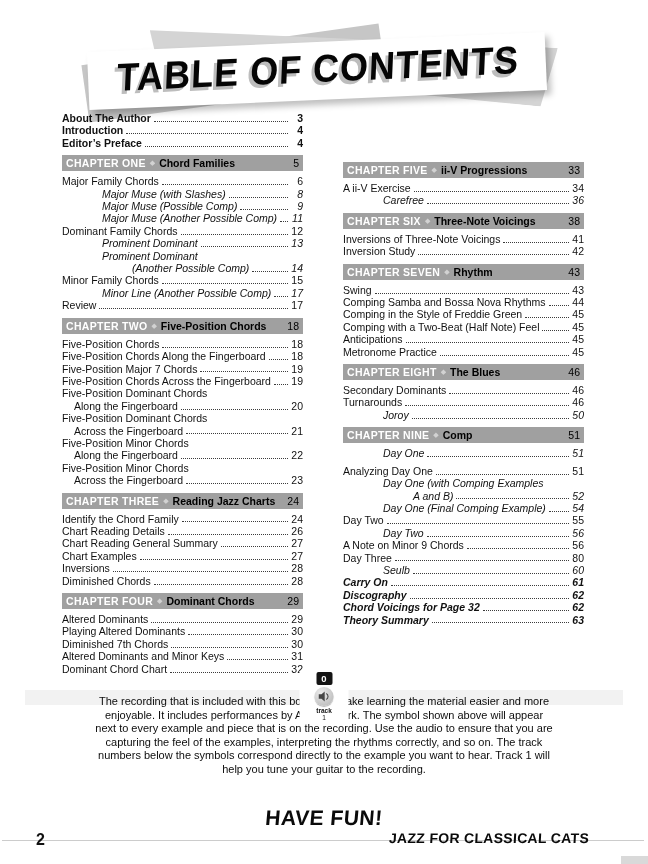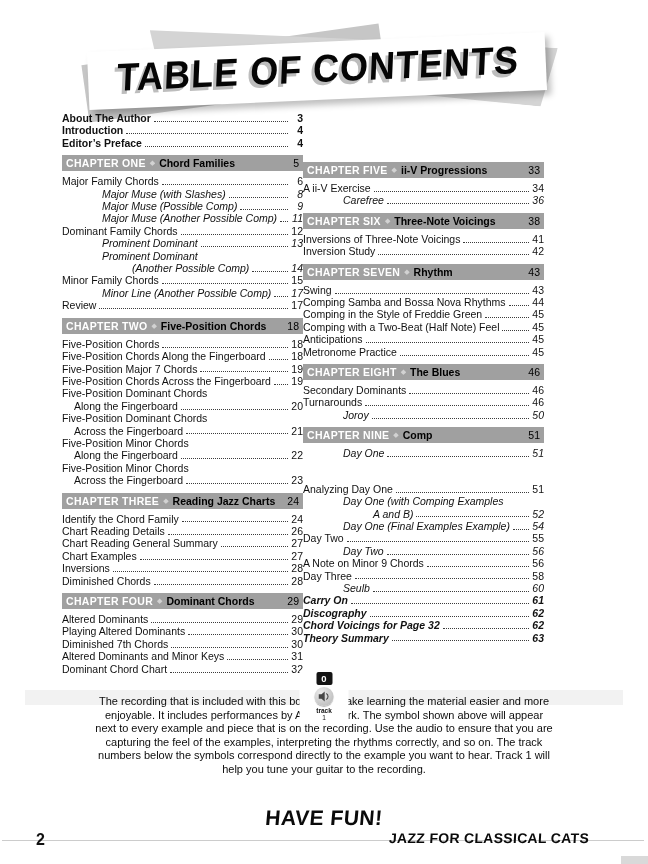--- a/index.html
+++ b/index.html
@@ -15,21 +15,21 @@
     background:#d4d4d4;transform:rotate(5deg);
     clip-path:polygon(0 30%,100% 0,97% 100%,3% 92%);}
   .ribbon-main{position:absolute;left:10px;top:16px;width:458px;height:58px;
     background:#fff;transform:rotate(-2.5deg);
     box-shadow:4px 5px 6px rgba(0,0,0,.25);}
   .banner-title{position:absolute;left:12px;top:22px;width:456px;text-align:center;
     font-size:36px;font-weight:bold;letter-spacing:1px;color:#050505;
     transform:rotate(-2.5deg) skewX(-5deg) scaleY(1.08);
     text-shadow:-3px 3px 0 #bdbdbd;white-space:nowrap;}
   
-  .columns{position:absolute;left:62px;top:112px;width:522px;display:flex;}
+  .columns{position:absolute;left:62px;top:112px;width:522px;display:flex;gap:40px;}
   .col{width:241px;}
   .col-right{padding-top:44px;}
   .chapter-bar{display:flex;align-items:center;background:var(--bar,#a0a0a0);
     height:16px;padding:0 4px 0 4px;margin:6px 0 4px;font-size:10.5px;font-weight:bold;}
   .chapter-bar .prefix{color:#fff;letter-spacing:.3px;}
   .chapter-bar .diamond{color:#d2d2d2;font-size:7px;margin:0 4px;font-weight:normal;}
   .chapter-bar .ch-title{color:#000;}
   .chapter-bar .ch-page{margin-left:auto;color:#000;font-weight:normal;}
   .toc-section.no-header{margin-top:0;}
   .toc-section.no-header + * , .col-right .toc-section:last-child{margin-top:0;}
@@ -37,21 +37,21 @@
   .toc-row{display:flex;align-items:flex-end;font-size:10.5px;line-height:12.4px;}
   .toc-row .label{white-space:nowrap;}
   .toc-row .dots{flex:1;min-width:6px;border-bottom:1.4px dotted #3c3c3c;
     margin:0 2px 2.5px 3px;}
   .toc-row .pg{min-width:13px;text-align:right;}
   .ind1{padding-left:12px;}
   .ind2{padding-left:40px;}
   .ind3{padding-left:70px;}
   .italic{font-style:italic;}
   .bold{font-weight:bold;}
-  .gap{margin-top:23px;}
+  .gap{margin-top:5px;}
   
   .audio-band{position:absolute;left:25px;right:25px;top:690px;height:15px;
     background:var(--band,#f2f2f2);}
   .track-icon{position:absolute;left:50%;top:672px;transform:translateX(-50%);
     background:#fff;padding:0 15px 2px;display:flex;flex-direction:column;
     align-items:center;z-index:2;}
   .num-box{width:16px;height:13px;background:#141414;border-radius:2px;color:#fff;
     font-size:9.5px;font-weight:bold;display:flex;align-items:center;justify-content:center;}
   .speaker{width:19px;height:19px;border-radius:50%;margin-top:2px;
     background:radial-gradient(circle at 35% 30%,#ececec,#b2b2b2);
@@ -413,21 +413,21 @@
           </div>
           <div class="toc-row ind2 italic">
             <span class="label">Day One (with Comping Examples</span>
           </div>
           <div class="toc-row ind3 italic">
             <span class="label">A and B)</span>
             <span class="dots"></span>
             <span class="pg">52</span>
           </div>
           <div class="toc-row ind2 italic">
-            <span class="label">Day One (Final Examples Example)</span>
+            <span class="label">Day One (Final Comping Example)</span>
             <span class="dots"></span>
             <span class="pg">54</span>
           </div>
           <div class="toc-row">
             <span class="label">Day Two</span>
             <span class="dots"></span>
             <span class="pg">55</span>
           </div>
           <div class="toc-row ind2 italic">
             <span class="label">Day Two</span>
@@ -435,21 +435,21 @@
             <span class="pg">56</span>
           </div>
           <div class="toc-row">
             <span class="label">A Note on Minor 9 Chords</span>
             <span class="dots"></span>
             <span class="pg">56</span>
           </div>
           <div class="toc-row">
             <span class="label">Day Three</span>
             <span class="dots"></span>
-            <span class="pg">58</span>
+            <span class="pg">80</span>
           </div>
           <div class="toc-row ind2 italic">
             <span class="label">Seulb</span>
             <span class="dots"></span>
             <span class="pg">60</span>
           </div>
         </div>
         <div class="toc-section no-header group-gap">
           <div class="toc-row bold">
             <span class="label">Carry On</span>

